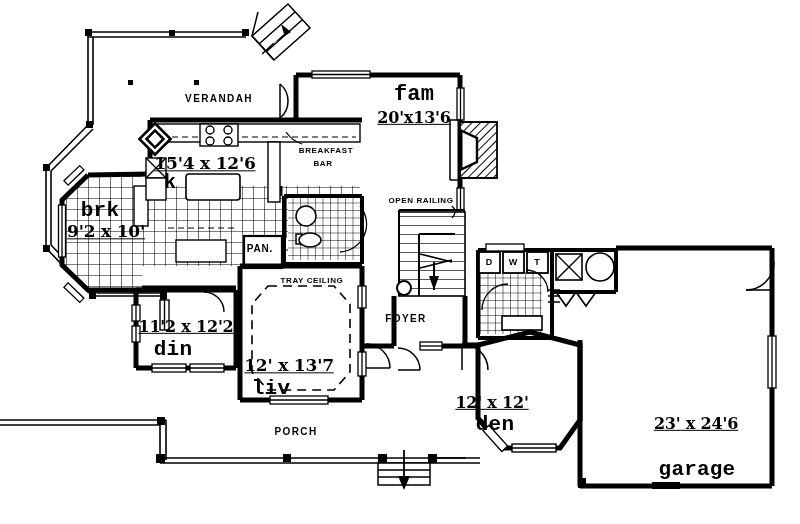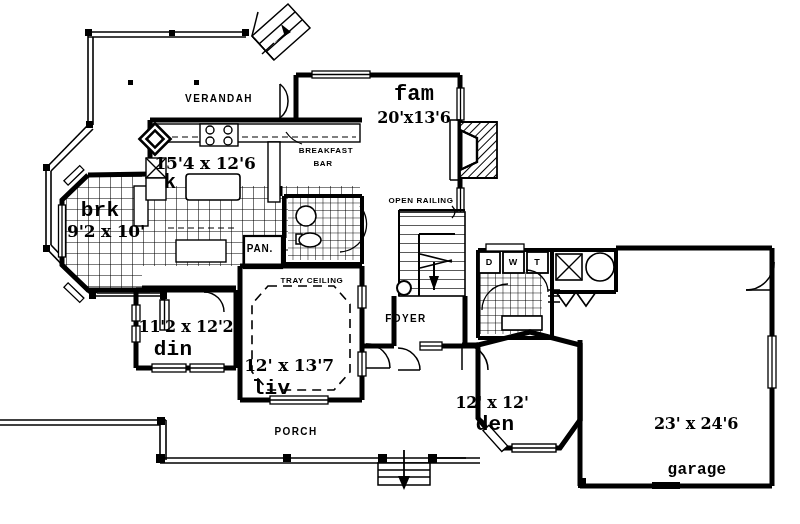--- a/index.html
+++ b/index.html
@@ -30,20 +30,21 @@
   .rm-name {
     font-family: Liberation Mono, monospace;
     font-weight: bold;
     letter-spacing: 0.2px;
   }
   
   .rm-dim {
     font-family: "DejaVu Serif", "Liberation Serif", serif;
     font-weight: bold;
     letter-spacing: -0.2px;
+    text-decoration: underline;
   }
   
   .anno {
     font-family: "Liberation Sans", sans-serif;
     font-weight: bold;
     letter-spacing: 1.4px;
     font-size: 9px;
   }
   .anno-sm {
     font-family: "Liberation Sans", sans-serif;
@@ -476,21 +477,21 @@
 
 <div class="lbl rm-name" style="left:173px; top:350px; font-size:21px;">din</div>
 <div class="lbl rm-dim" style="left:186px; top:327px; font-size:16px;">11'2 x 12'2</div>
 
 <div class="lbl rm-name" style="left:271px; top:389px; font-size:21px;">liv</div>
 <div class="lbl rm-dim" style="left:289px; top:366px; font-size:17px;">12' x 13'7</div>
 
 <div class="lbl rm-name" style="left:495px; top:425px; font-size:21px;">den</div>
 <div class="lbl rm-dim" style="left:492px; top:403px; font-size:16px;">12' x 12'</div>
 
-<div class="lbl rm-name" style="left:697px; top:470px; font-size:16px;">garage</div>
+<div class="lbl rm-name" style="left:697px; top:470px; font-size:21px;">garage</div>
 <div class="lbl rm-dim" style="left:696px; top:424px; font-size:16px;">23' x 24'6</div>
 
 <div class="lbl anno" style="left:180px; top:99px; font-size:10px;margin-left:39px;">VERANDAH</div>
 <div class="lbl anno-sm" style="left:316px; top:151px;">BREAKFAST</div>
 <div class="lbl anno-sm" style="left:313px; top:164px;">BAR</div>
 <div class="lbl anno" style="left:260px; top:249px; font-size:10px; letter-spacing:0.8px;">PAN.</div>
 <div class="lbl anno-sm" style="left:302px; top:281px;text-align:right;">TRAY CEILING</div>
 <div class="lbl anno-sm" style="left:411px; top:201px;">OPEN RAILING</div>
 <div class="lbl anno" style="left:406px; top:319px; font-size:10px;">FOYER</div>
 <div class="lbl anno" style="left:296px; top:432px; font-size:10px;">PORCH</div>

